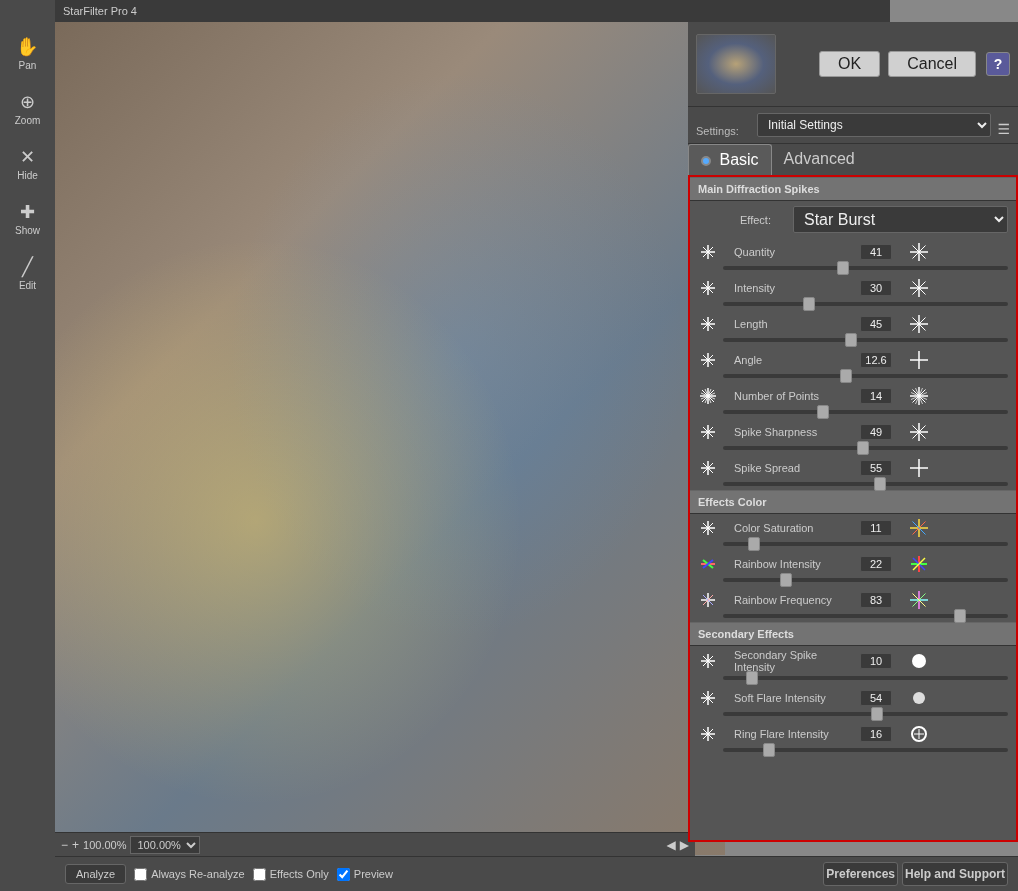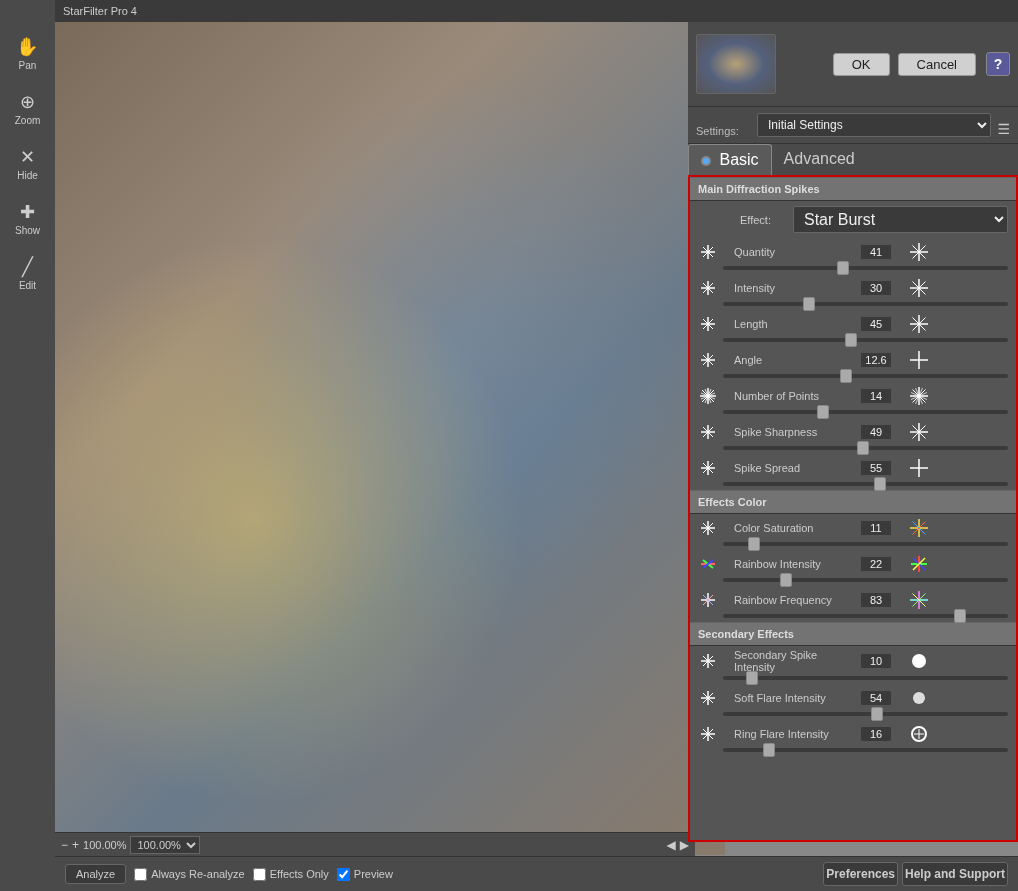--- a/index.html
+++ b/index.html
@@ -60,21 +60,21 @@
     }
     .tool-label {
       font-size: 10px;
       color: #ccc;
     }
 
     
     .title-bar {
       position: absolute;
       left: 55px; top: 0;
-      width: 963px;
+      width: 835px;
       height: 22px;
       background: #3a3a3a;
       display: flex;
       align-items: center;
       padding-left: 8px;
       z-index: 10;
     }
     .title-bar-text {
       color: #ccc;
       font-size: 11px;
@@ -161,21 +161,21 @@
       display: flex;
       gap: 8px;
     }
     .ok-btn, .cancel-btn {
       background: #d0d0d0;
       border: 1px solid #999;
       color: #222;
       padding: 3px 18px;
       border-radius: 3px;
       cursor: pointer;
-      font-size: 13px;
+      font-size: 16px;
     }
     .help-icon-btn {
       width: 24px;
       height: 24px;
       background: #5a5a9a;
       border: 1px solid #888;
       border-radius: 3px;
       color: #fff;
       font-size: 14px;
       font-weight: bold;

